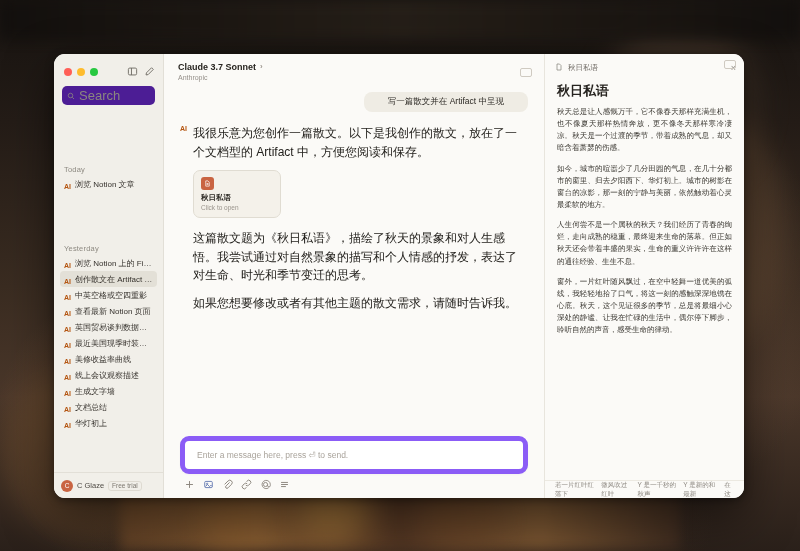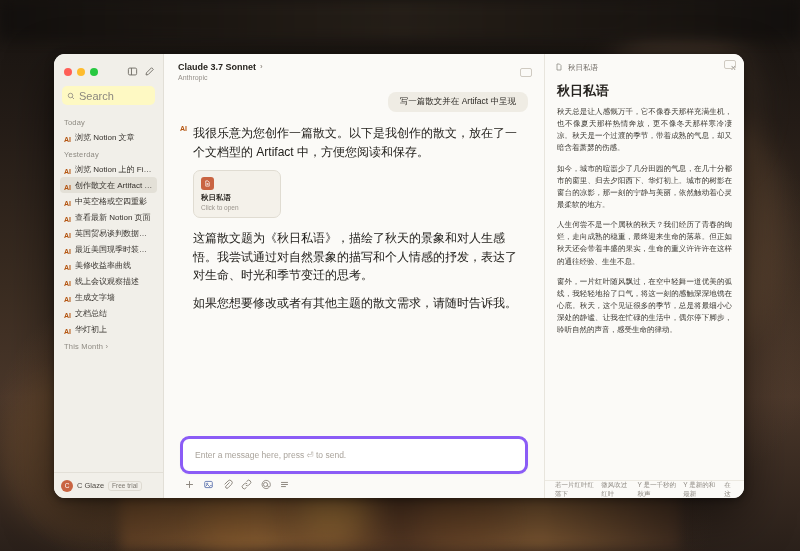--- a/index.html
+++ b/index.html
@@ -68,38 +68,39 @@
   .dot.green { background: #28c840; }
   .side-icons {
     margin-left: auto; display: flex; gap: 6px; padding-right: 8px;
     color: #6b6760;
   }
   .side-icons svg { display: block; }
 
   .search-row {
     margin: 6px 8px 6px 8px;
     height: 19px;
-    background: #fef9c3;
+    background: #4c1d95;
     border-radius: 5px;
     display: flex; align-items: center;
     gap: 4px;
     padding: 0 5px;
     color: #8b877f;
-    font-size: 11px;
+    font-size: 13px;
   }
   .nav {
     flex: 1;
     overflow: hidden;
     padding: 2px 6px 0 6px;
   }
   .nav-group-title {
     font-size: 7.5px;
     color: #8e8a82;
     padding: 5px 4px 2px 4px;
     letter-spacing: .2px;
+    margin-top: 47px;
   }
   .nav-item {
     display: flex; align-items: flex-end; gap: 4px;
     padding: 2.5px 4px;
     border-radius: 4px;
     font-size: 8px;
     color: #36322d;
     white-space: nowrap;
     overflow: hidden;
   }
@@ -157,21 +158,21 @@
     overflow: hidden;
     padding: 4px 16px 0 16px;
   }
   .user-msg {
     display: flex; justify-content: flex-end;
     margin: 4px 0 12px 0;
   }
   .user-bubble {
     background: #efece4;
     border-radius: 8px;
-    padding: 4px 12px;
+    padding: 4px 24px;
     font-size: 8.5px;
     color: #2c2924;
   }
   .assistant-msg { display: flex; gap: 6px; }
   .ai-badge {
     flex: 0 0 auto;
     font-size: 7px; font-weight: bold; color: #b4540f;
     padding-top: 1px;
   }
   .assistant-body { min-width: 0; }
@@ -196,21 +197,21 @@
     display: flex; align-items: center; justify-content: center;
     color: #fff; font-size: 7px;
     margin-bottom: 3px;
   }
   .artifact-title { font-size: 7.5px; font-weight: bold; color: #2d2a25; }
   .artifact-sub { font-size: 6.5px; color: #9a948c; margin-top: 1px; }
 
   
   .composer-wrap { padding: 6px 16px 8px 16px; }
   .composer {
-    border: 3px solid #8b5cf6;
+    border: 5px solid #8b5cf6;
     background: #fff;
     border-radius: 9px;
     height: 38px;
     display: flex; align-items: center;
     padding: 0 10px;
     box-shadow: 0 1px 2px rgba(0,0,0,0.03);
   }
   .composer-input {
     flex: 1; border: 0; outline: 0;
     font-size: 8.5px; color: #2b2823;

